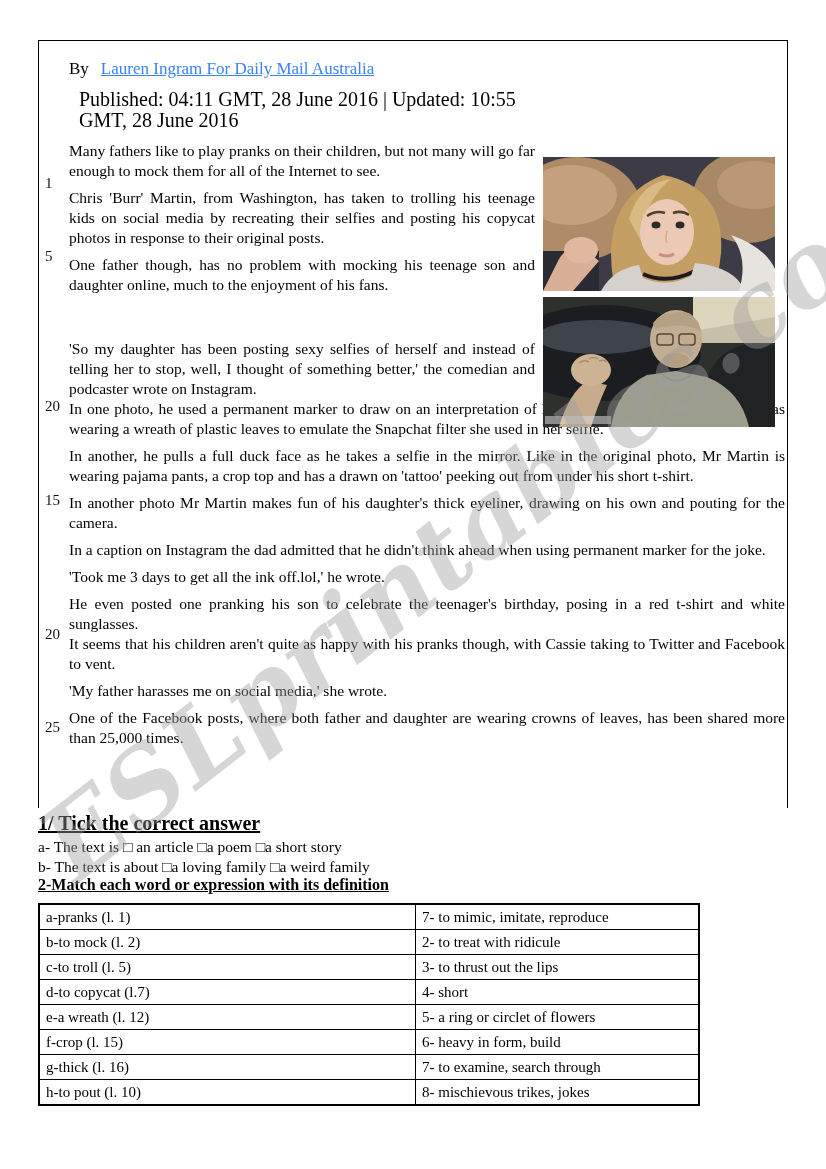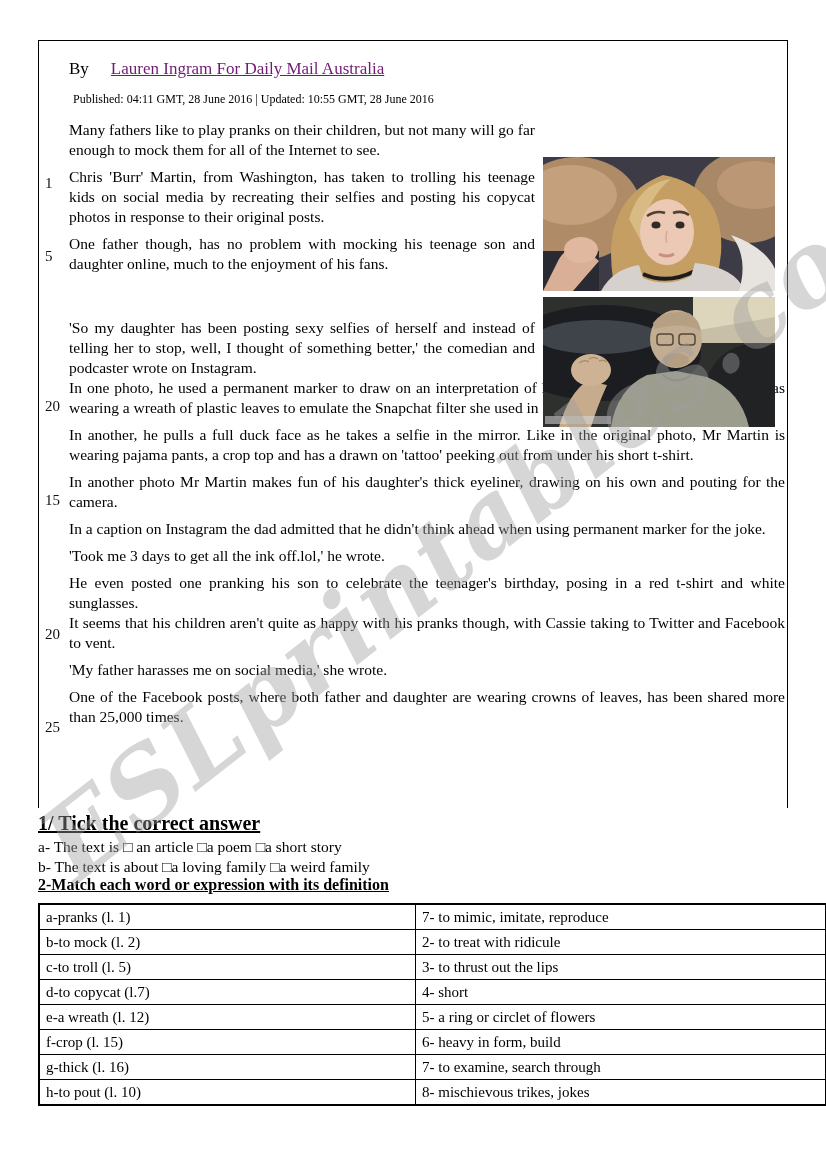--- a/index.html
+++ b/index.html
@@ -14,41 +14,41 @@
   }
   .lineno{
     position:absolute;left:6px;width:26px;font-size:15px;color:#111;
   }
   .content{padding:18px 2px 0 30px;}
   .title{
     font-size:29px;line-height:34px;font-weight:bold;margin:0 0 12px 0;
     word-spacing:4px;letter-spacing:0;
   }
   .byline{font-size:17px;margin:0 0 10px 0;}
-  .byline a{color:#701a75;text-decoration:underline;margin-left:22px;cursor:pointer;}
-  .published{font-size:12px;line-height:21px;margin:0 0 10px 4px;width:466px;}
+  .byline a{color:#3b82f6;text-decoration:underline;margin-left:12px;cursor:pointer;}
+  .published{font-size:20px;line-height:21px;margin:0 0 10px 10px;width:466px;}
   p.body{font-size:15.5px;line-height:20px;text-align:justify;margin:0 0 7px 0;}
   p.narrow{width:466px;}
   p.gap-before{margin-top:44px;}
   p.no-gap{margin-bottom:0;}
   
   .photos{position:absolute;left:504px;top:116px;width:232px;}
   .photo{display:block;margin:0 0 6px 0;}
   
   .ex1{position:absolute;left:38px;top:812px;width:752px;}
   .ex-heading{
     font-size:20px;font-weight:bold;text-decoration:underline;margin:0 0 3px 0;
   }
   .ex-option{font-size:15.5px;margin:0 0 2px 0;}
   .ex2-heading{
     position:absolute;left:38px;top:876px;font-size:16px;font-weight:bold;
     text-decoration:underline;margin:0;text-align:center;
   }
   .match-table{
-    position:absolute;left:38px;top:903px;width:789px;
+    position:absolute;left:38px;top:903px;width:662px;
     border-collapse:collapse;border:2px solid #000;table-layout:fixed;
   }
   .match-table td{
     border:1px solid #000;height:24px;font-size:15px;
     padding:0 4px 0 6px;vertical-align:middle;
   }
   .match-table td.c1{width:365px;}
   
   .watermark{
     position:absolute;left:-50px;top:485px;width:980px;height:140px;

